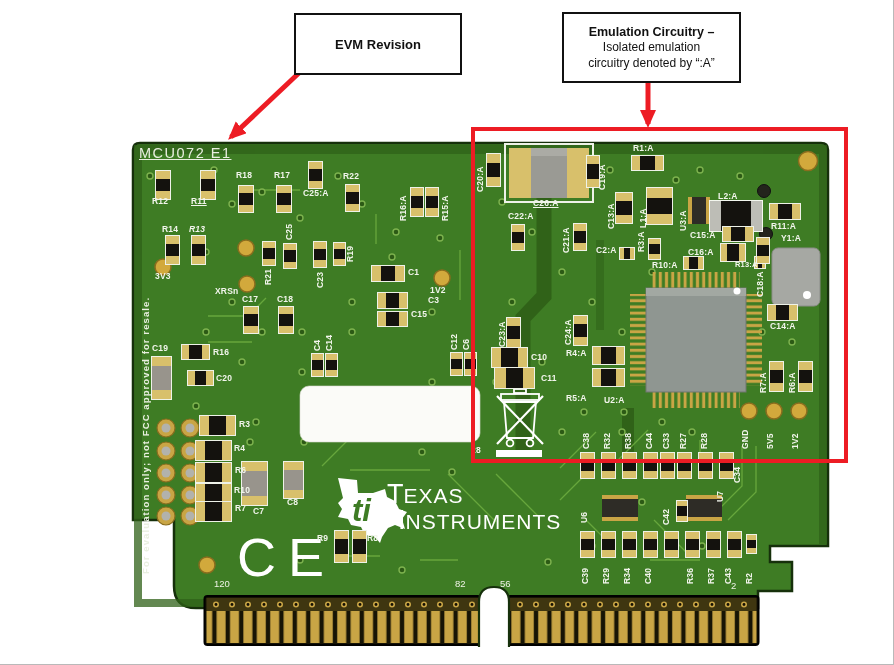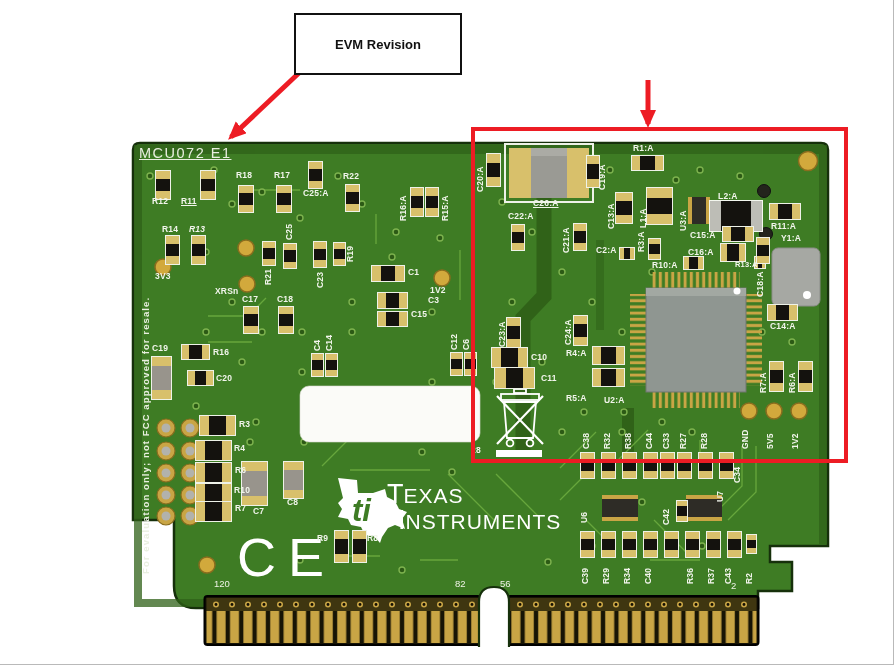--- a/index.html
+++ b/index.html
@@ -341,21 +341,21 @@
       <div class="part v" style="left: 727px; top: 531px; width: 15px; height: 27px;"></div>
       <div class="part v" style="left: 746px; top: 534px; width: 11px; height: 20px;"></div>
       <div class="part i" style="left: 602px; top: 495px; width: 36px; height: 26px;"></div>
       <div class="part i" style="left: 686px; top: 495px; width: 36px; height: 26px;"></div>
       <div class="part v" style="left: 676px; top: 500px; width: 12px; height: 22px;"></div>
     </div>
   <div id="labels-layer" class="layer">
     <div id="silk-id">MCU072  E1</div>
     <div id="side-note">For evaluation only; not FCC approved for resale.</div>
   <div class="lbl" style="left: 152px; top: 197px;">R12</div>
-      <div class="lbl" style="left: 181px; top: 197px; text-decoration: underline;">R11</div>
+      <div class="lbl" style="left: 191px; top: 197px; text-decoration: underline;">R11</div>
       <div class="lbl" style="left: 236px; top: 171px;">R18</div>
       <div class="lbl" style="left: 274px; top: 171px;">R17</div>
       <div class="lbl" style="left: 303px; top: 189px;">C25:A</div>
       <div class="lbl" style="left: 343px; top: 172px;">R22</div>
       <div class="lbl rot" style="left: 399px; top: 221px;">R16:A</div>
       <div class="lbl rot" style="left: 441px; top: 221px;">R15:A</div>
       <div class="lbl" style="left: 162px; top: 225px;">R14</div>
       <div class="lbl" style="left: 189px; top: 225px; font-style: italic;">R13</div>
       <div class="lbl" style="left: 155px; top: 272px;">3V3</div>
       <div class="lbl rot" style="left: 285px; top: 240px;">C25</div>
@@ -450,13 +450,18 @@
       </marker>
     </defs>
     <rect x="473" y="129" width="373" height="332" fill="none" stroke="#ed1c24" stroke-width="4"></rect>
     <line x1="300" y1="72" x2="231" y2="137" stroke="#ed1c24" stroke-width="5" marker-end="url(#ah)"></line>
     <line x1="648" y1="80" x2="648" y2="124" stroke="#ed1c24" stroke-width="5" marker-end="url(#ah)"></line>
   </svg>
 
   <div id="callout-evm" class="callout">
     <div class="t1">EVM Revision</div>
   </div>
+  <div id="callout-emu" class="callout">
+    <div class="t1">Emulation Circuitry –</div>
+    <div class="t2">Isolated emulation</div>
+    <div class="t3">circuitry denoted by “:A”</div>
+  </div>
 </div>
 
 </body></html>

